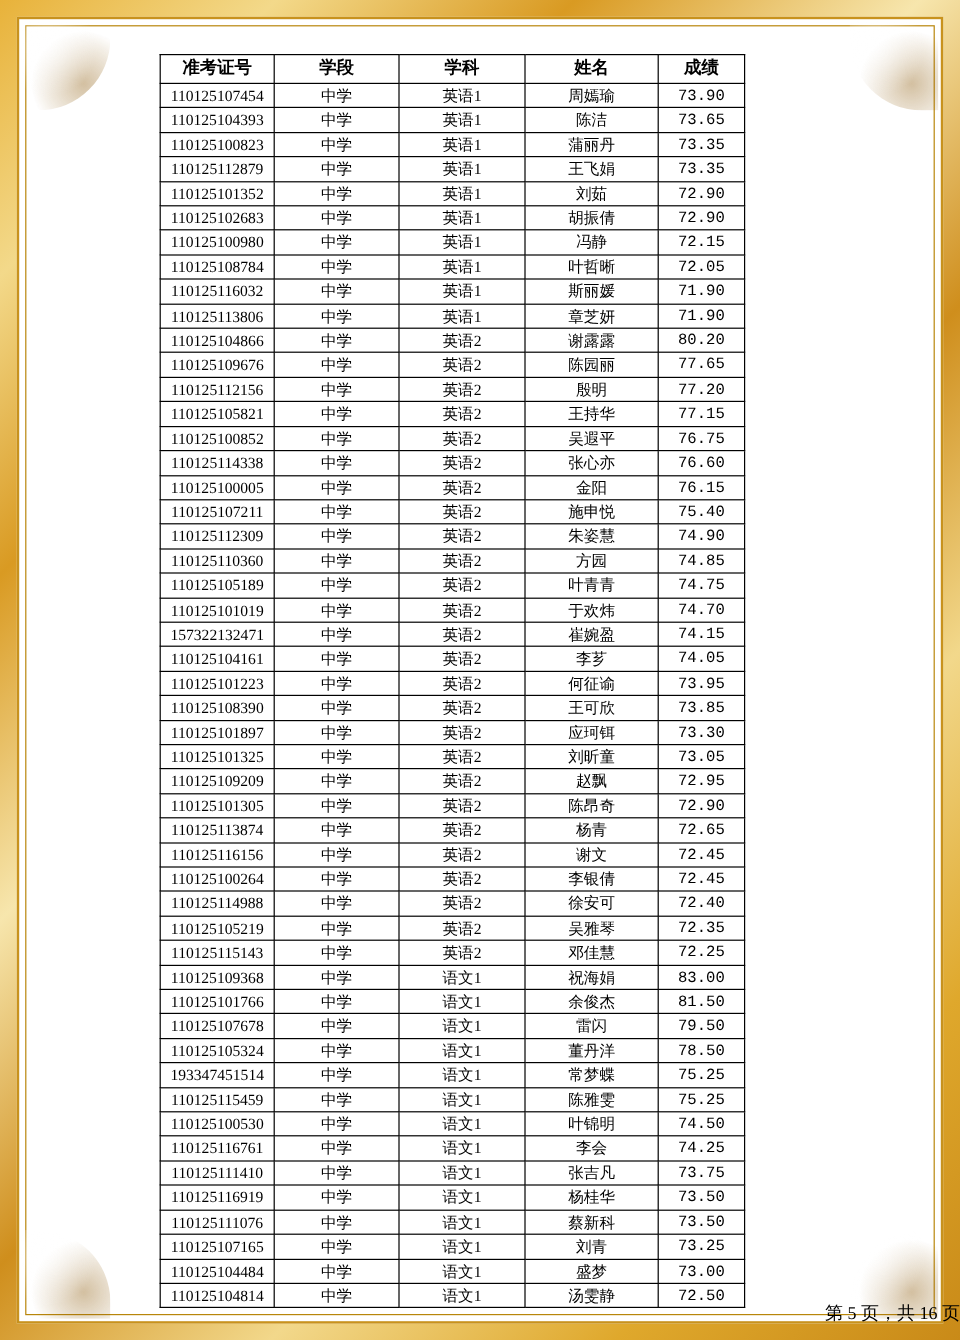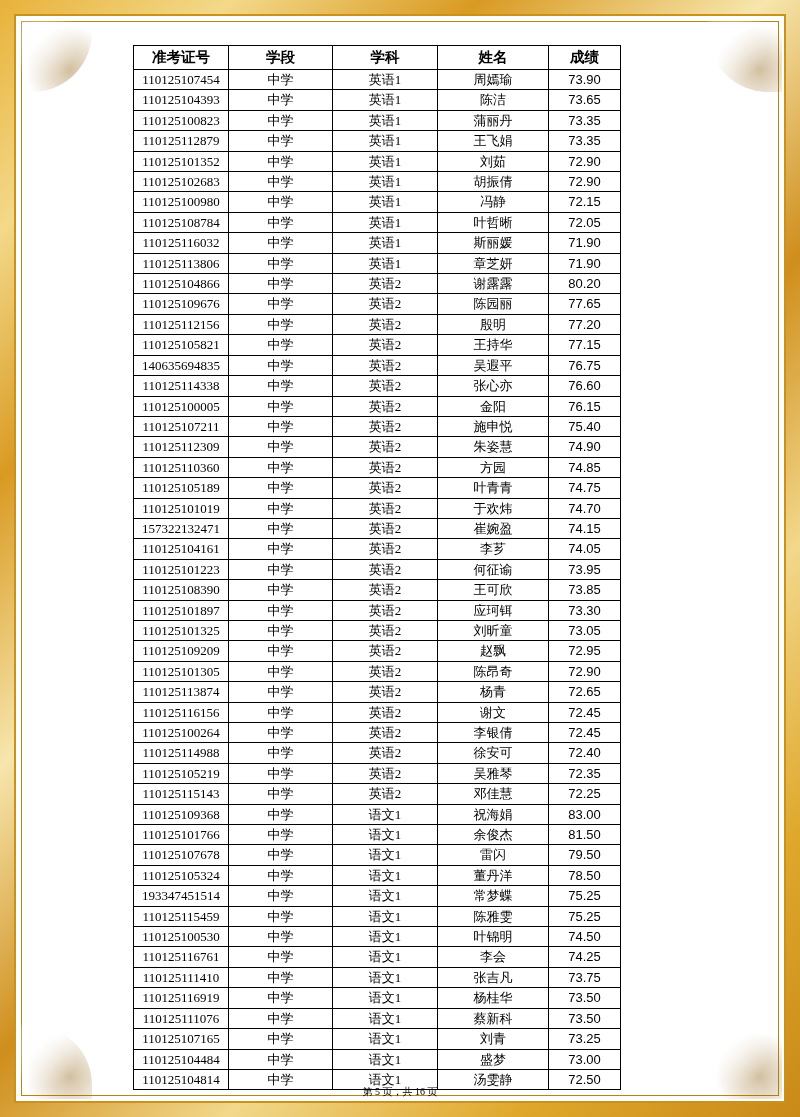--- a/index.html
+++ b/index.html
@@ -90,29 +90,29 @@
     height: 23px;
     line-height: 23px;
   }
   col.c-id { width: 95px; }
   col.c-stage { width: 104px; }
   col.c-subject { width: 105px; }
   col.c-name { width: 111px; }
   col.c-score { width: 72px; }
 
   td.id-cell { font-family: "Liberation Serif", "DejaVu Serif", serif; letter-spacing: 0px; margin-top: 34px; }
-  td.score-cell { font-family: Liberation Sans, sans-serif; }
+  td.score-cell { font-family: Liberation Mono, monospace; }
 
   .page-footer {
     position: absolute;
     left: 0;
     right: 0;
     top: 1085px;
-    text-align: center;
-    font-size: 10px;
+    text-align: right;
+    font-size: 15px;
     color: #000;
     font-family: "Liberation Serif", "DejaVu Serif", serif;
   }
 </style>
 </head>
 <body>
 
 <div class="page-frame">
   <div class="page-frame-inner">
     <div class="frame-line-outer"></div>
@@ -234,21 +234,21 @@
           <td class="score-cell">77.20</td>
         </tr>
         <tr>
           <td class="id-cell">110125105821</td>
           <td class="stage-cell">中学</td>
           <td class="subject-cell">英语2</td>
           <td class="name-cell">王持华</td>
           <td class="score-cell">77.15</td>
         </tr>
         <tr>
-          <td class="id-cell">140635694835</td>
+          <td class="id-cell">110125100852</td>
           <td class="stage-cell">中学</td>
           <td class="subject-cell">英语2</td>
           <td class="name-cell">吴遐平</td>
           <td class="score-cell">76.75</td>
         </tr>
         <tr>
           <td class="id-cell">110125114338</td>
           <td class="stage-cell">中学</td>
           <td class="subject-cell">英语2</td>
           <td class="name-cell">张心亦</td>

